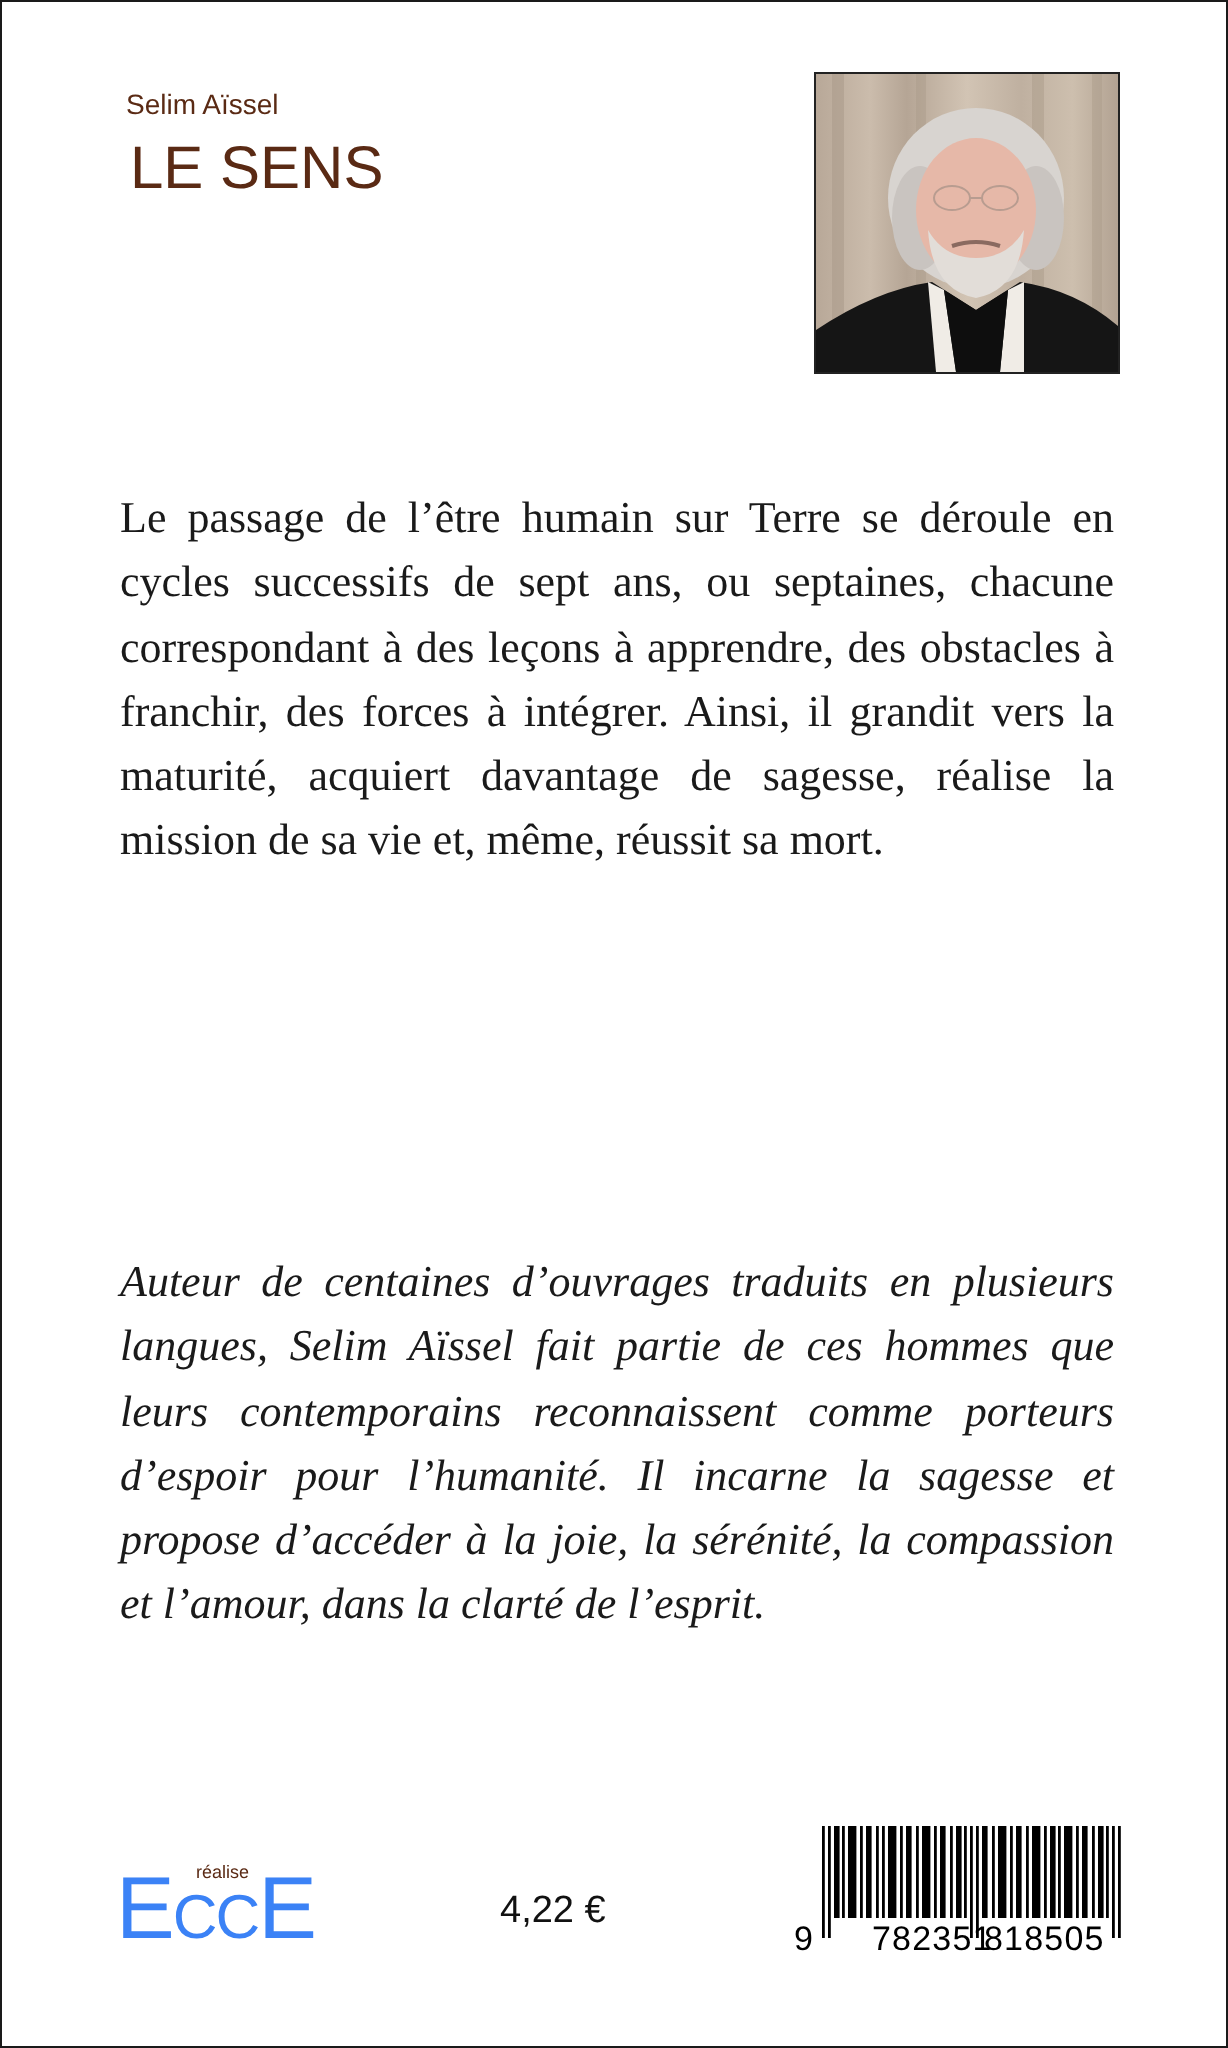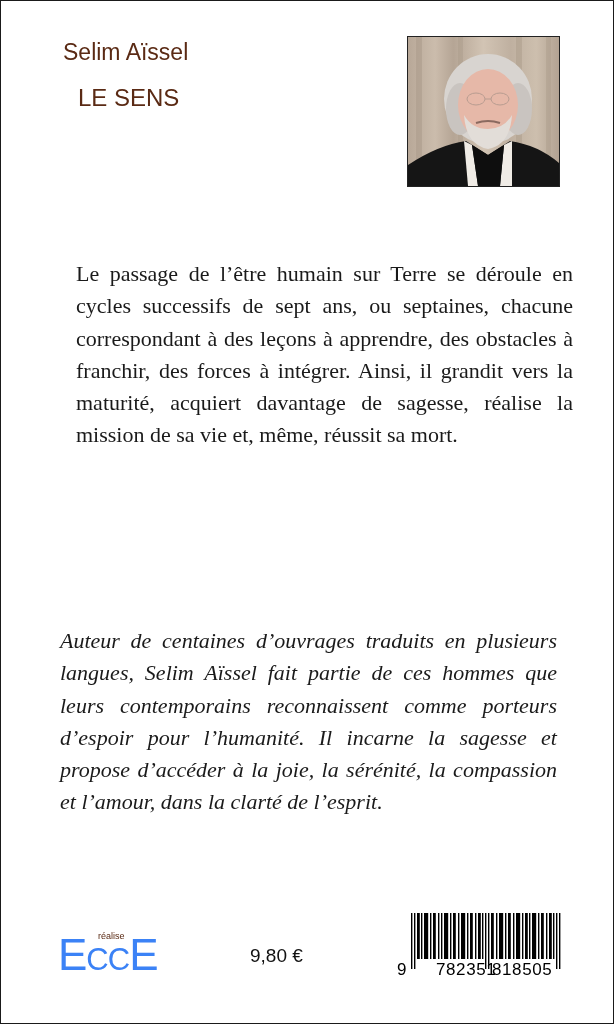--- a/index.html
+++ b/index.html
@@ -20,35 +20,35 @@
       width: 612px;
       height: 1022px;
       border: 1px solid #1a1a1a;
       background: #ffffff;
     }
     .author-name {
       position: absolute;
       left: 62px;
       top: 40px;
       font-family: "Liberation Sans", sans-serif;
-      font-size: 23px;
+      font-size: 14px;
       color: #5a2a14;
       line-height: 22px;
       white-space: nowrap;
     }
     .book-title {
       position: absolute;
       left: 61px;
       top: 66px;
       width: 330px;
       font-family: "Liberation Sans", sans-serif;
-      font-size: 24px;
+      font-size: 30px;
       color: #5a2a14;
       line-height: 30px;
-      margin: 16px;
+      margin: 3px;
       font-weight: normal;
     }
     .book-title span {
       display: block;
       white-space: nowrap;
     }
     .author-photo {
       position: absolute;
       left: 406px;
       top: 35px;
@@ -69,21 +69,21 @@
       position: absolute;
       left: 59px;
       width: 497px;
       font-family: "Liberation Serif", serif;
       font-size: 22px;
       line-height: 32.3px;
       color: #1a1a1a;
       text-align: justify;
       margin: 0;
     }
-    .para1 { top: 257px; margin-left: 16px; }
+    .para1 { top: 242px; }
     .para2 { top: 486px; }
     .para3 {
       top: 624px;
       font-style: italic;
     }
     .logo {
       position: absolute;
       left: 57px;
       top: 930px;
       width: 100px;
@@ -186,21 +186,21 @@
   </div>
 
   <p class="body-text para1">Le passage de l’être humain sur Terre se déroule en cycles successifs de sept ans, ou septaines, chacune correspondant à des leçons à apprendre, des obstacles à franchir, des forces à intégrer. Ainsi, il grandit vers la maturité, acquiert davantage de sagesse, réalise la mission de sa vie et, même, réussit sa mort.</p>
   <p class="body-text para3">Auteur de centaines d’ouvrages traduits en plusieurs langues, Selim Aïssel fait partie de ces hommes que leurs contemporains reconnaissent comme porteurs d’espoir pour l’humanité. Il incarne la sagesse et propose d’accéder à la joie, la sérénité, la compassion et l’amour, dans la clarté de l’esprit.</p>
 
   <div class="logo">
     <div class="logo-editions">réalise</div>
     <div class="logo-ecce"><span class="big">E</span><span class="small">C</span><span class="small">C</span><span class="big">E</span></div>
   </div>
 
-  <div class="price">9,80 €</div>
+  <div class="price">4,22 €</div>
 
   <div class="barcode">
     <svg width="180" height="70" viewBox="0 0 180 70">
       <g fill="#000">
 
         <rect x="14" y="2" width="1.4" height="56"></rect>
         <rect x="17" y="2" width="1.4" height="56"></rect>
 
         <rect x="20" y="2" width="2.8" height="46"></rect>
         <rect x="24" y="2" width="1.4" height="46"></rect>

